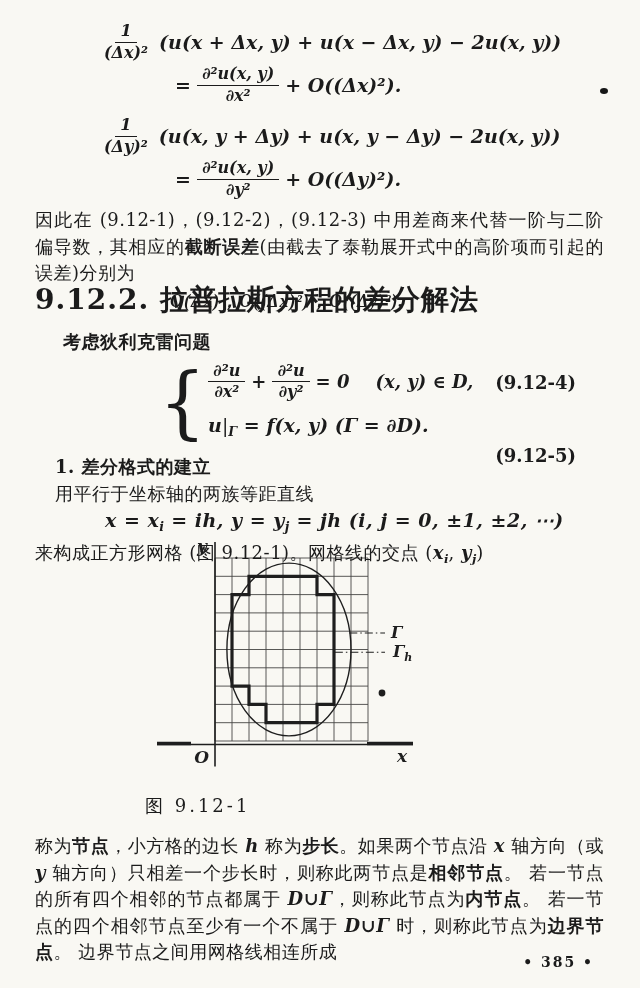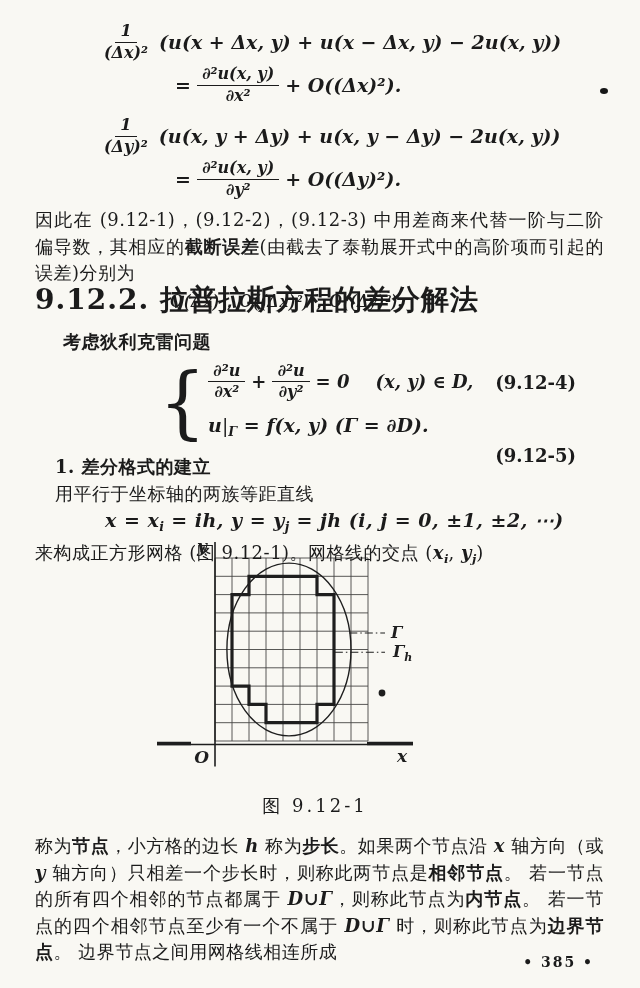--- a/index.html
+++ b/index.html
@@ -32,21 +32,21 @@
   .sys-left{display:flex;align-items:center;margin-left:124px;}
   .brace{font-size:74px;font-weight:400;line-height:0.9;transform:scaleY(1.05);margin-right:2px;}
   .sys-rows{display:flex;flex-direction:column;gap:12px;}
   .sys-row1{display:flex;align-items:center;gap:6px;font-size:18px;}
   .sys-row2{font-size:19px;line-height:24px;}
   .cond{margin-left:20px;text-align:right;}
   .eqnum{position:absolute;right:28px;font-weight:700;font-size:18px;}
 
   
   .figwrap{position:absolute;left:145px;top:536px;width:340px;}
-  .figcaption{margin-top:4px;text-align:center;font-size:18px;letter-spacing:3px;}
+  .figcaption{margin-top:4px;text-align:left;font-size:18px;letter-spacing:3px;}
 
   
   .pageno{position:absolute;right:46px;bottom:18px;font-size:14px;font-weight:700;letter-spacing:2px;}
   .dot-blemish{position:absolute;background:#161616;border-radius:50%;}
 </style>
 </head>
 <body>
 
 <div class="page">
   <div class="content">

